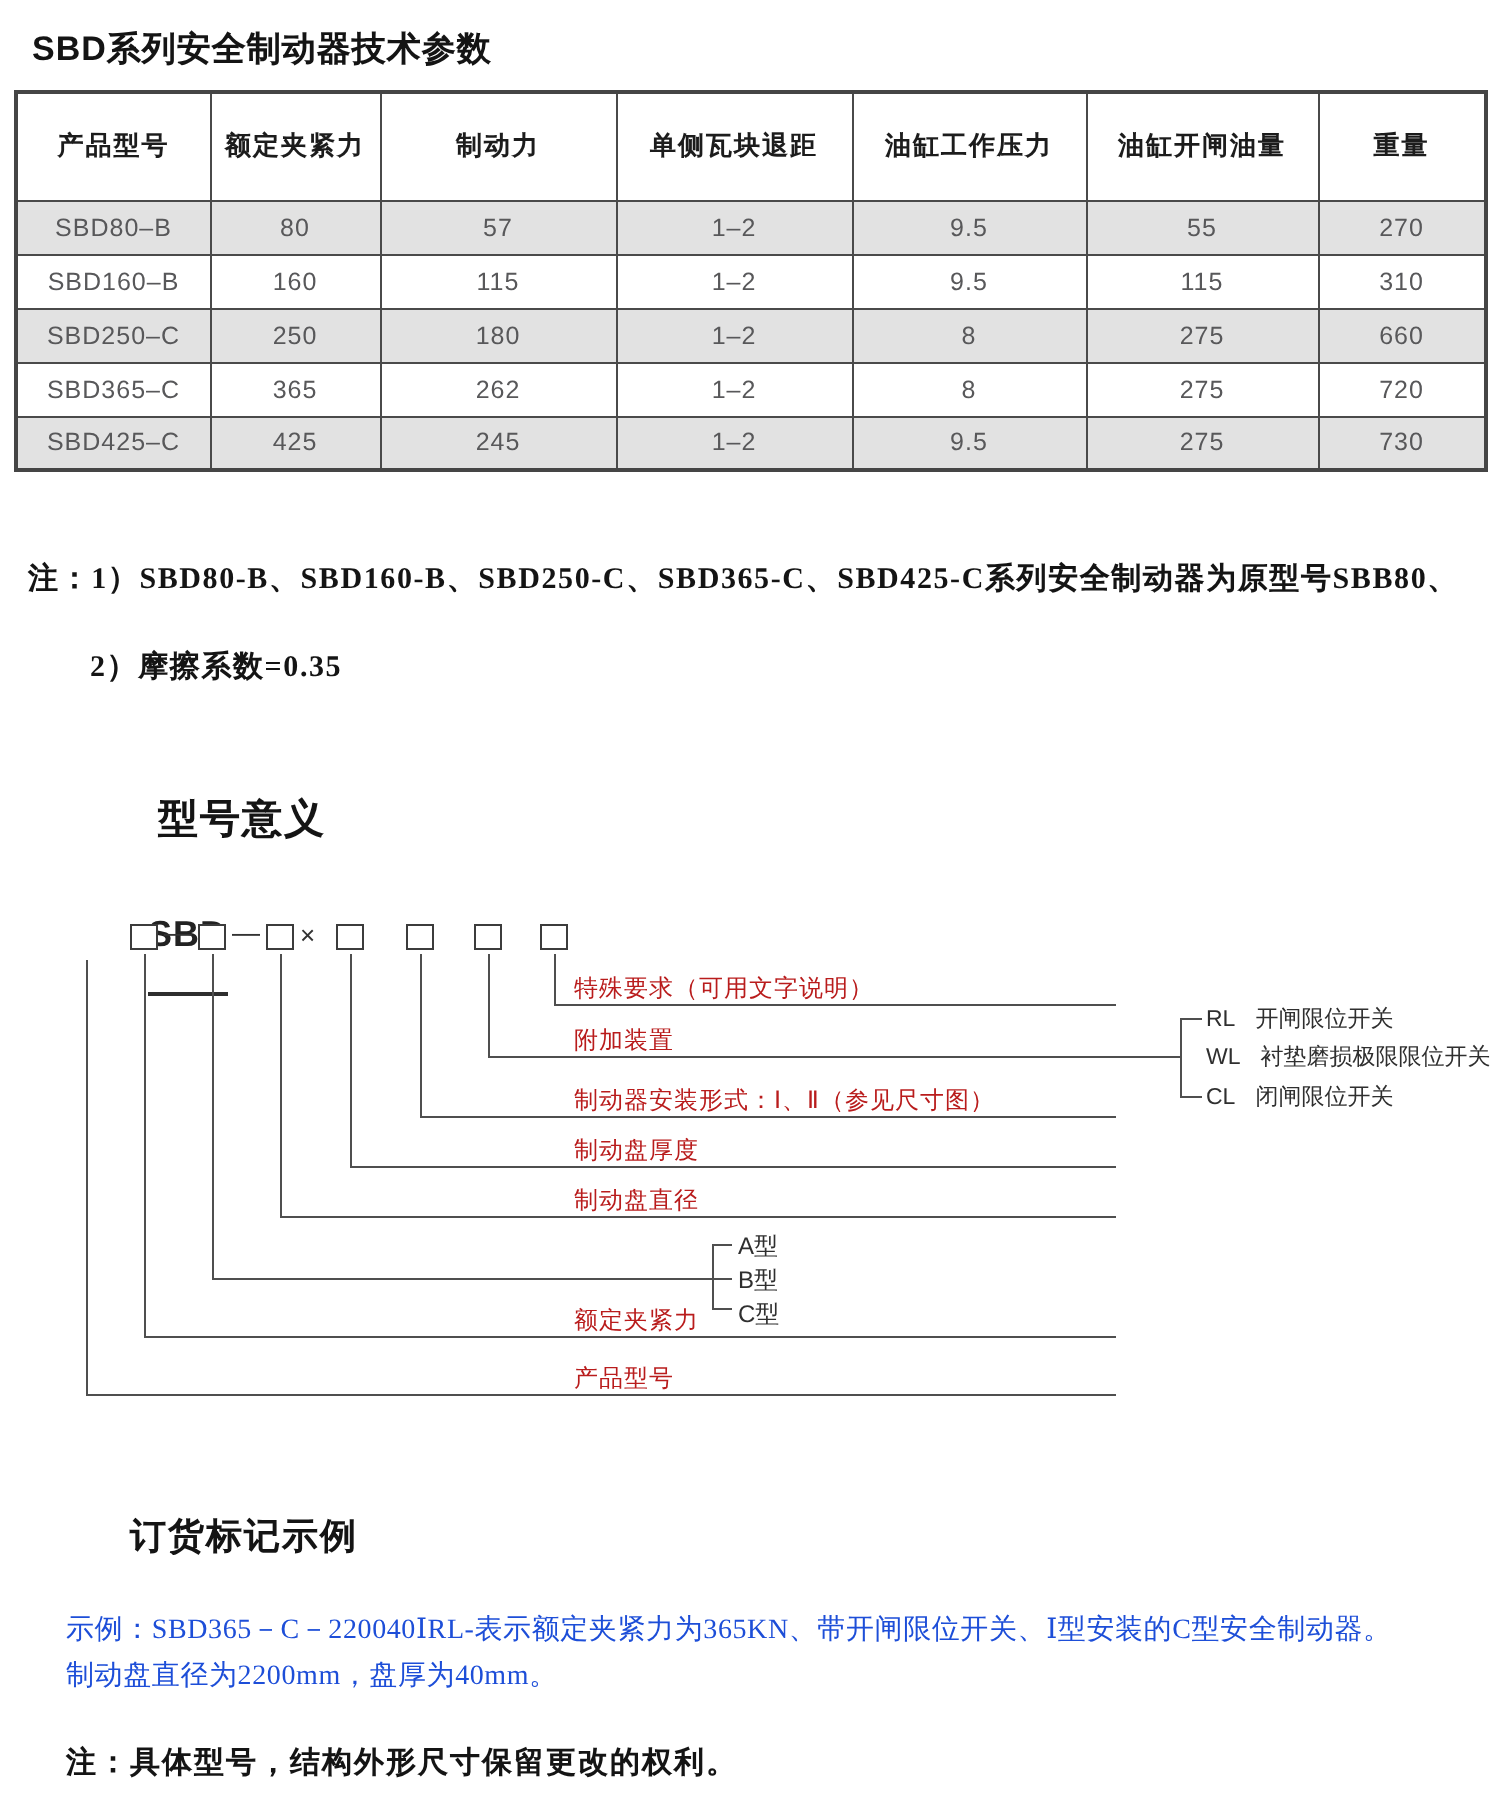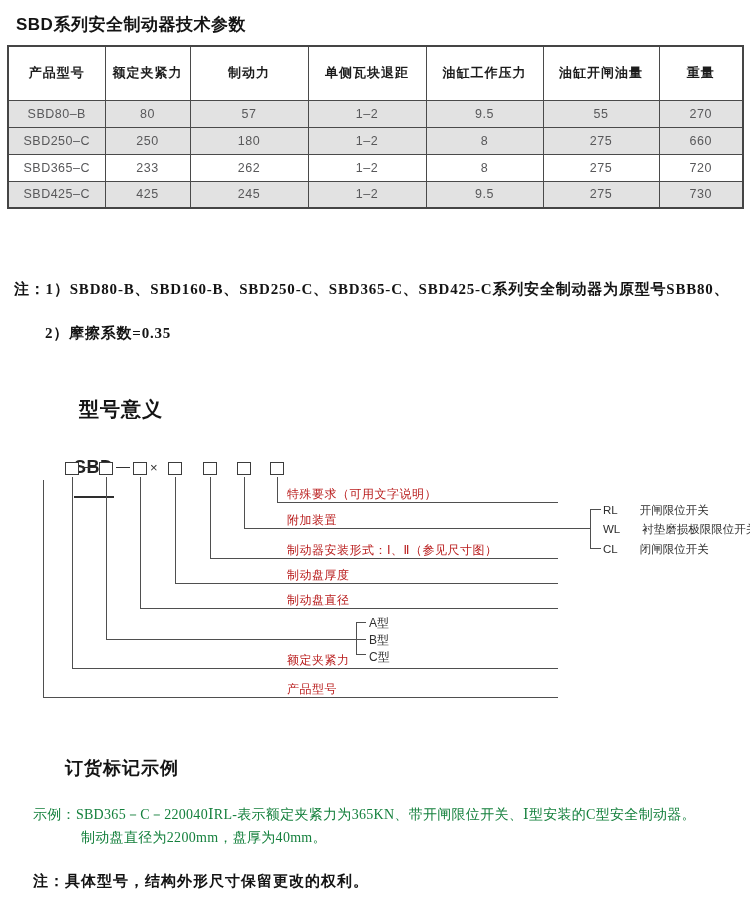--- a/index.html
+++ b/index.html
@@ -67,31 +67,31 @@
   .hline { position:absolute; height:1.3px; background:#4f4f4f; }
   .dlabel {
     position:absolute; left:287px; font-size:12px; color:#b91c1c;
     letter-spacing:0.5px; line-height:12px; white-space:nowrap;
   }
   .tlabel {
     position:absolute; left:369px; font-size:12px; color:#2f2f2f;
     line-height:12px; white-space:nowrap;
   }
   .swrow {
-    position:absolute; left:603px; display:flex; gap:22px;
+    position:absolute; left:603px; display:flex; gap:10px;
     font-size:11.5px; color:#2f2f2f; line-height:12px; white-space:nowrap;
   }
   
   .example {
     position:absolute; left:33px;
     font-family:"Liberation Serif","DejaVu Serif",serif;
-    font-size:14px; color:#15803d; letter-spacing:0.3px; white-space:nowrap;
+    font-size:14px; color:#1d4ed8; letter-spacing:0.3px; white-space:nowrap;
   }
   .example.l1 { top:806px; }
-  .example.l2 { top:829px;margin-left:48px; }
+  .example.l2 { top:829px; }
   .bottom-note {
     position:absolute; left:33px; top:872px;
     font-family:"Liberation Serif","DejaVu Serif",serif;
     font-weight:bold; font-size:15px; color:#141414; letter-spacing:1px;
     white-space:nowrap;
   }
 </style>
 </head>
 <body>
 
@@ -123,32 +123,41 @@
     <tbody>
       <tr class="shade">
         <td>SBD80–B</td>
         <td>80</td>
         <td>57</td>
         <td>1–2</td>
         <td>9.5</td>
         <td>55</td>
         <td>270</td>
       </tr>
+      <tr>
+        <td>SBD160–B</td>
+        <td>160</td>
+        <td>115</td>
+        <td>1–2</td>
+        <td>9.5</td>
+        <td>115</td>
+        <td>310</td>
+      </tr>
       <tr class="shade">
         <td>SBD250–C</td>
         <td>250</td>
         <td>180</td>
         <td>1–2</td>
         <td>8</td>
         <td>275</td>
         <td>660</td>
       </tr>
       <tr>
         <td>SBD365–C</td>
-        <td>233</td>
+        <td>365</td>
         <td>262</td>
         <td>1–2</td>
         <td>8</td>
         <td>275</td>
         <td>720</td>
       </tr>
       <tr class="shade">
         <td>SBD425–C</td>
         <td>425</td>
         <td>245</td>

